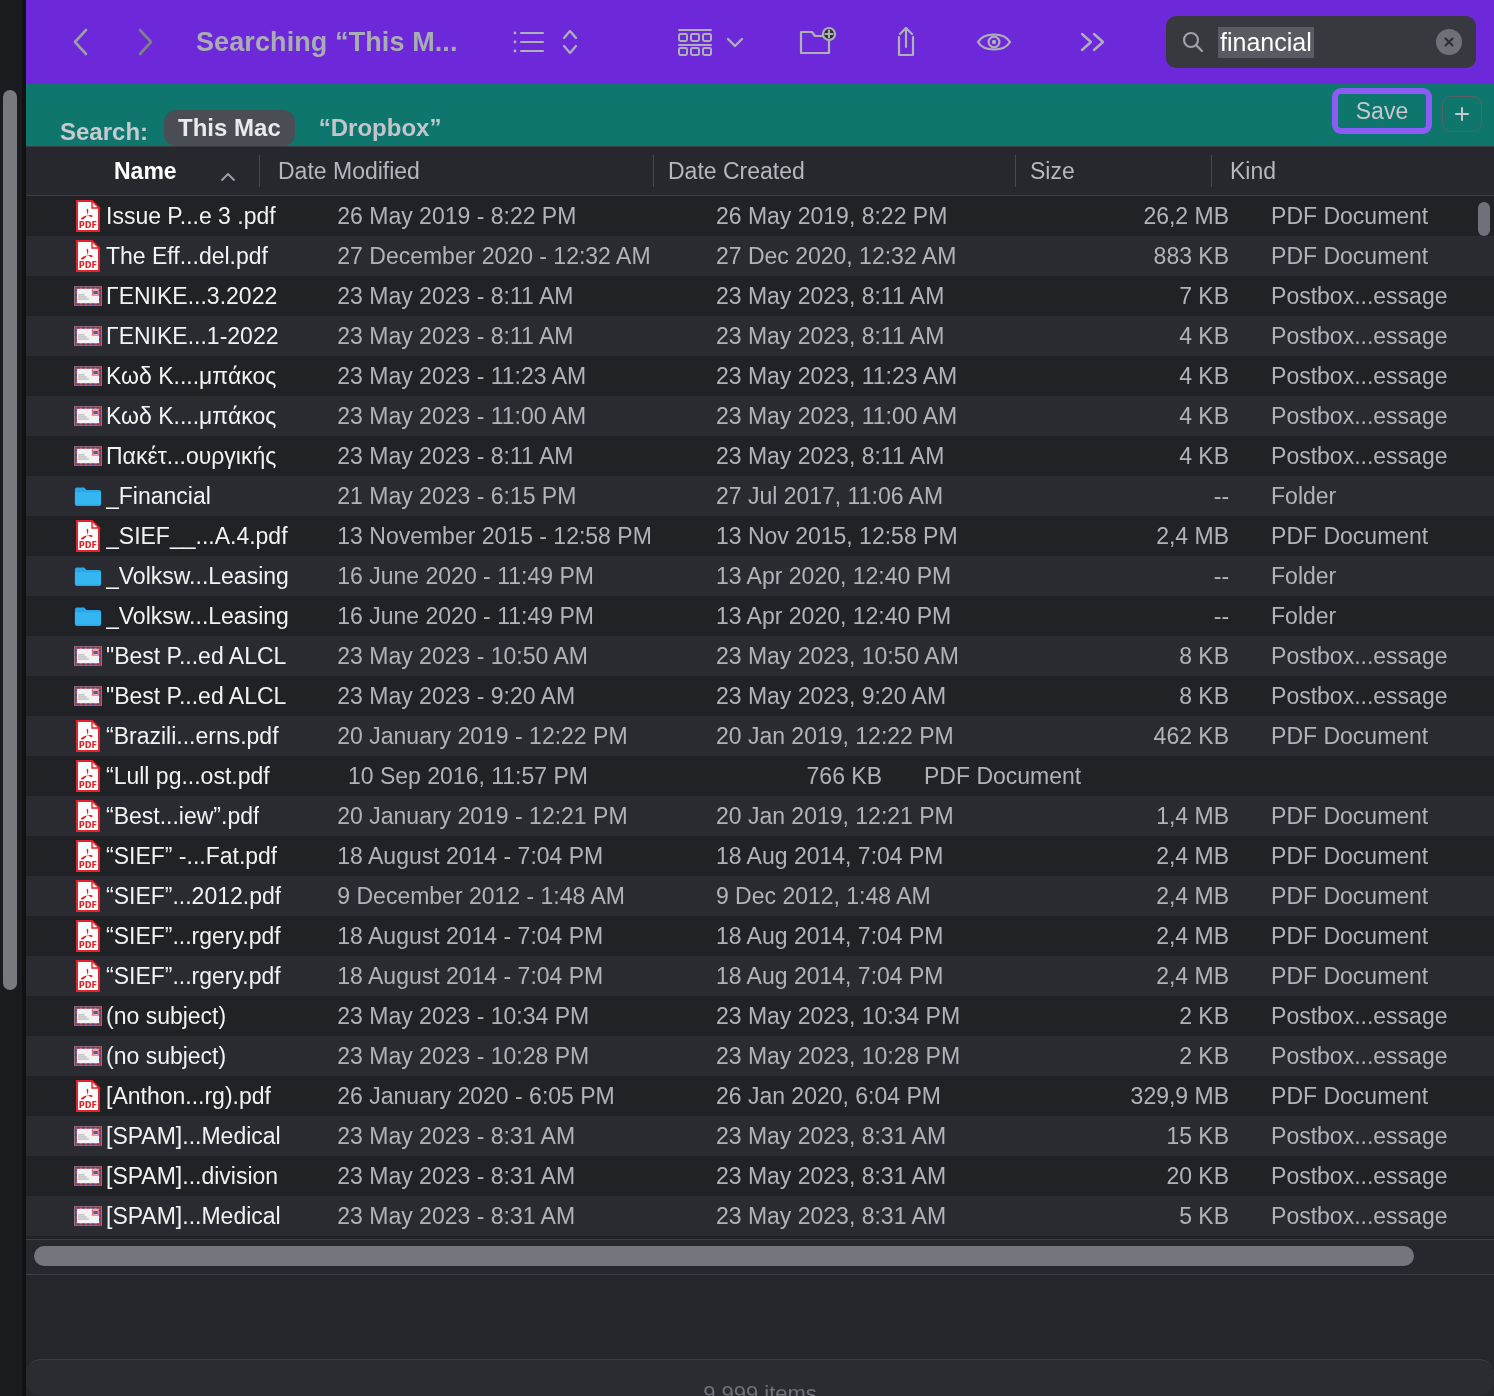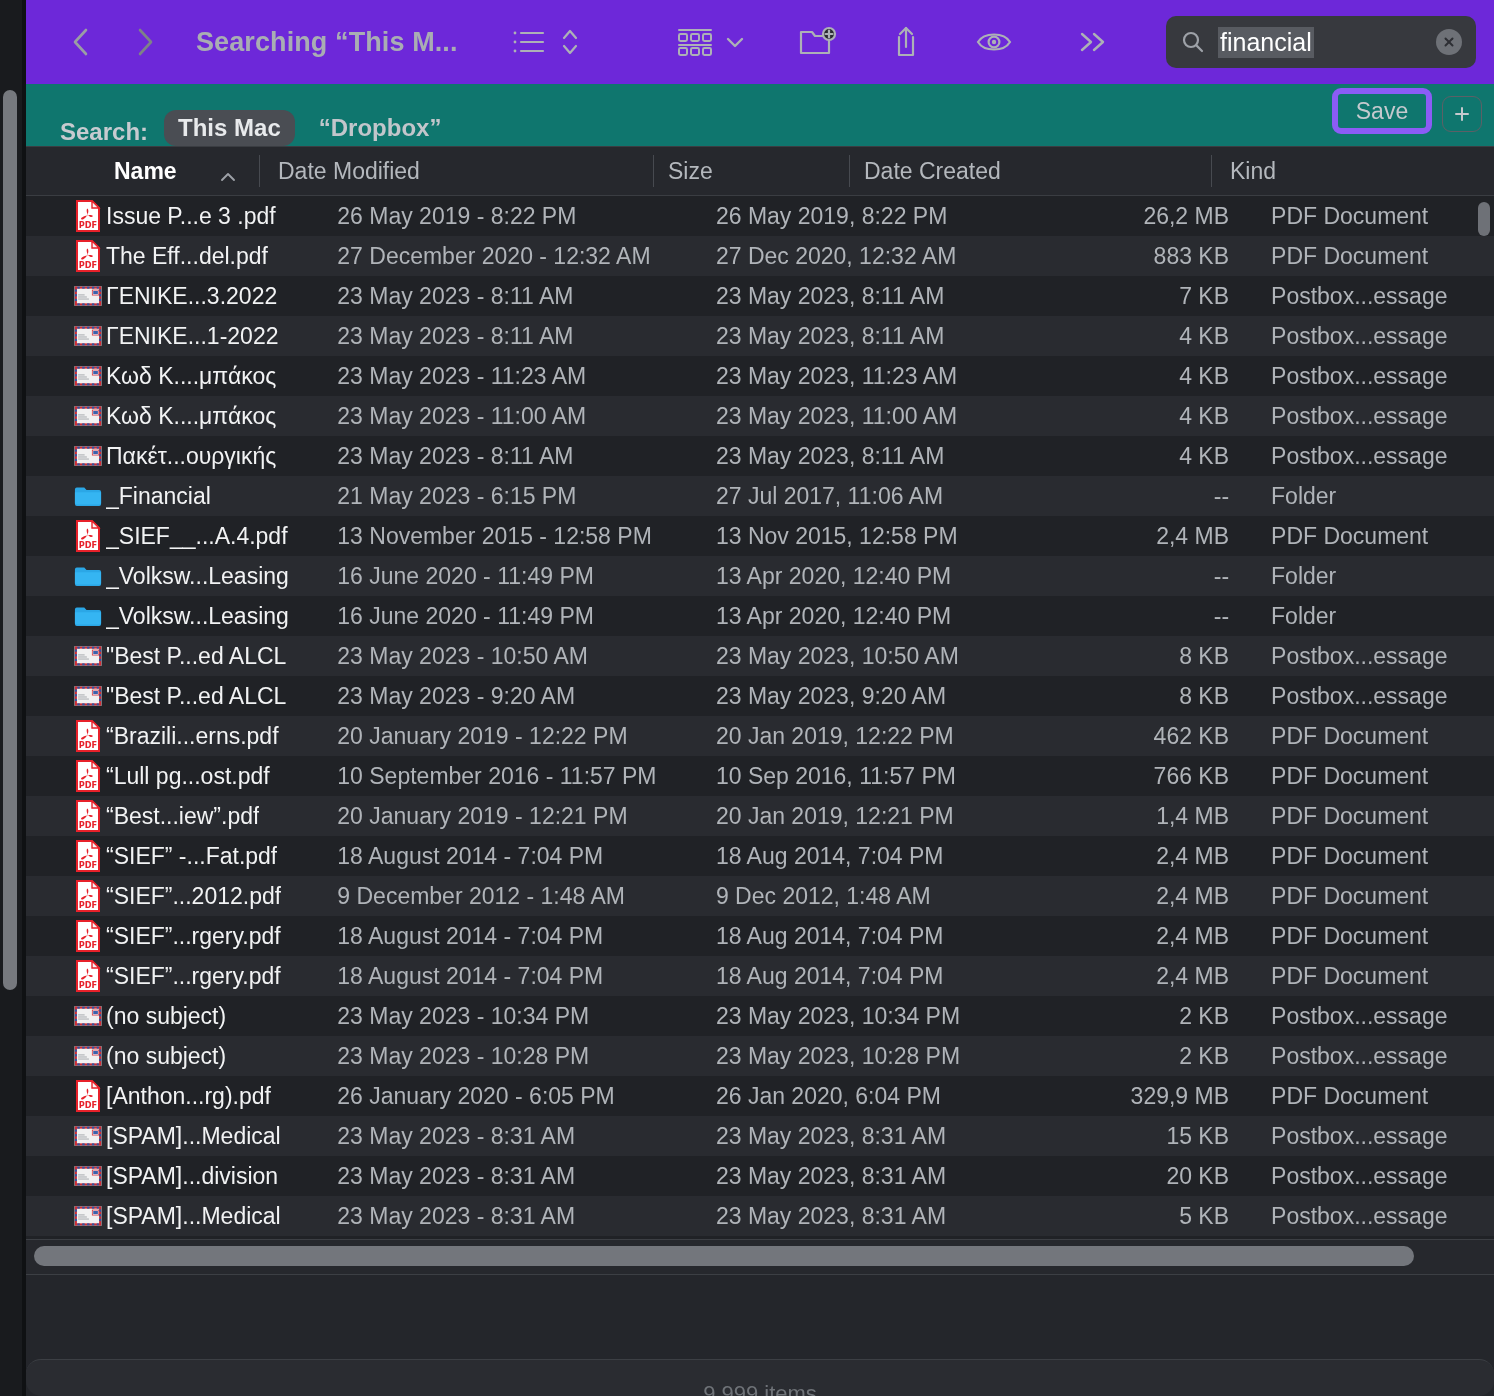--- a/index.html
+++ b/index.html
@@ -452,26 +452,26 @@
         <svg width="20" height="14" viewBox="0 0 20 14" fill="none" stroke="#9da1a7" stroke-width="1.9" stroke-linecap="round" stroke-linejoin="round">
             <polyline points="4,10 10,4 16,10"></polyline>
           </svg>
       </span>
       <span class="divider"></span>
     </div>
     <div class="col col-dm">
       <span>Date Modified</span>
       <span class="divider"></span>
     </div>
+    <div class="col col-dc">
+      <span>Date Created</span>
+      <span class="divider"></span>
+    </div>
     <div class="col col-size">
       <span style="padding-left:14px">Size</span>
-      <span class="divider"></span>
-    </div>
-    <div class="col col-dc">
-      <span>Date Created</span>
       <span class="divider"></span>
     </div>
     <div class="col col-kind">
       <span>Kind</span>
     </div>
   </div>
 
   <div id="list-clip">
     <div id="rows-container">
         <div class="row odd">
@@ -907,21 +907,20 @@
             <span>
               <svg class="ficon" viewBox="0 0 26 32">
                 <path d="M2 1 h15 l7 7 v23 h-22 Z" fill="#ffffff" stroke="#e8212a" stroke-width="2"></path>
                 <path d="M17 1 l7 7 h-7 Z" fill="#f4f4f4" stroke="#e8212a" stroke-width="1.4"></path>
                 <path d="M12.6 8.5 c1.6 2.6 .4 6.2 -1.6 8.4 c-1.6 1.8 -3.6 3.2 -4.6 2.4 c-1.2 -1 1.2 -2.6 3.6 -3.4 c3 -1 6.6 -1.2 7.6 -.2 c.8 .8 -.8 1.6 -2.4 1 c-2.4 -.9 -4 -4.4 -3.4 -7.4 Z" fill="#e8212a"></path>
                 <text x="13" y="28.4" font-family="DejaVu Sans, sans-serif" font-size="8.2" font-weight="bold" fill="#e8212a" text-anchor="middle">PDF</text>
               </svg>
             </span>
             <span class="fname">“Lull pg...ost.pdf</span>
           </div>
-          <div class="cell c-dm">10 September 2016 - 11:57 PM</div>
           <div class="cell c-dc">10 Sep 2016, 11:57 PM</div>
           <div class="cell c-size">766 KB</div>
           <div class="cell c-kind">PDF Document</div>
         </div>
         <div class="row even">
           <div class="cell c-name">
             <span>
               <svg class="ficon" viewBox="0 0 26 32">
                 <path d="M2 1 h15 l7 7 v23 h-22 Z" fill="#ffffff" stroke="#e8212a" stroke-width="2"></path>
                 <path d="M17 1 l7 7 h-7 Z" fill="#f4f4f4" stroke="#e8212a" stroke-width="1.4"></path>

